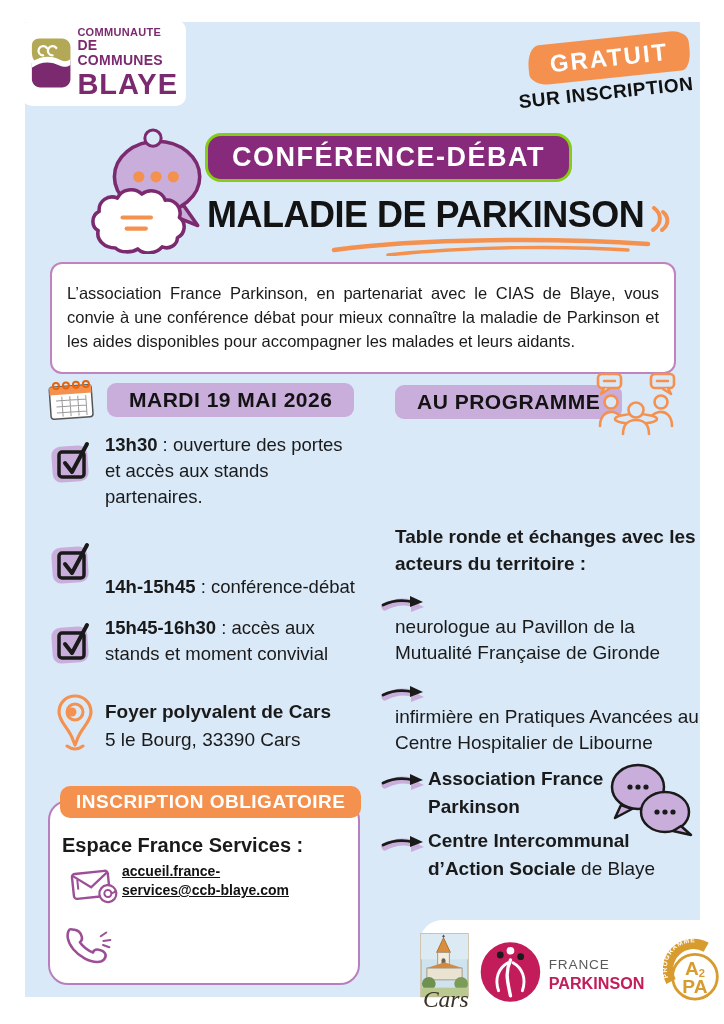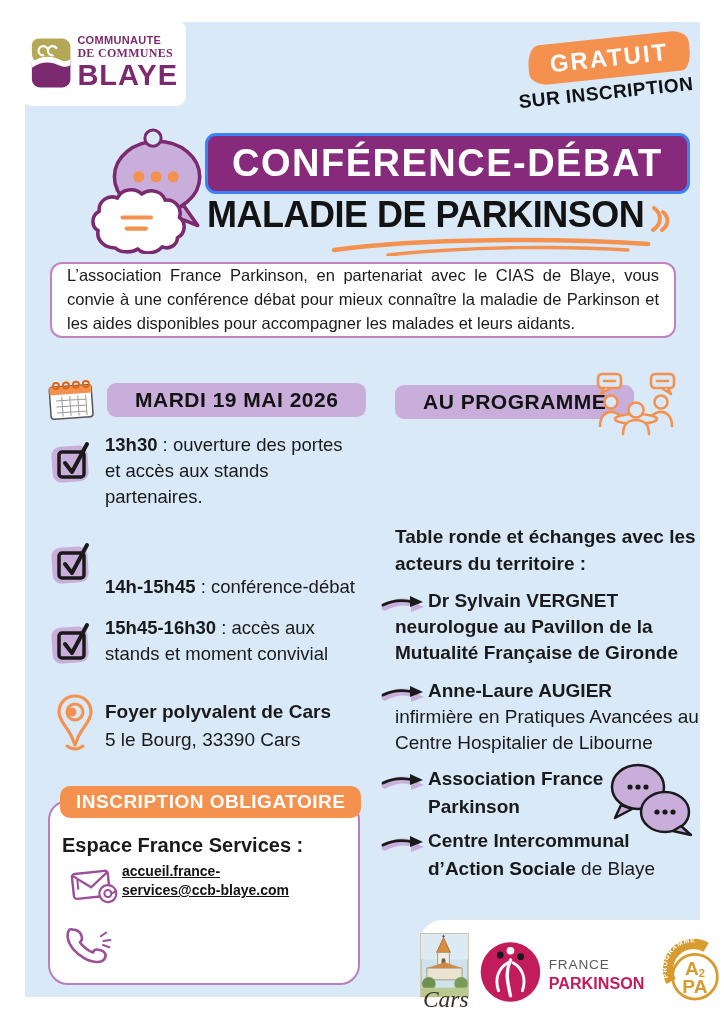--- a/index.html
+++ b/index.html
@@ -5,38 +5,38 @@
   html,body{margin:0;padding:0;}
   body{width:724px;height:1024px;font-family:"Liberation Sans",sans-serif;background:#ffffff;}
   .poster{position:relative;width:724px;height:1024px;background:#ffffff;overflow:hidden;}
   .abs{position:absolute;}
   .blue-bg{left:25px;top:22px;width:675px;height:975px;background:#d9e9f8;}
 
   
   .org-box{left:22px;top:20px;width:164px;height:86px;background:#ffffff;border-radius:10px;display:flex;align-items:center;gap:6px;padding:6px 8px;box-sizing:border-box;}
   .org-text{line-height:1.05;color:#7c2a6f;}
   .org-l1{font-size:11px;font-weight:bold;letter-spacing:.3px;}
-  .org-l2{font-size:12px;font-weight:bold;letter-spacing:.3px;font-family:Liberation Serif, serif;}
+  .org-l2{font-size:14px;font-weight:bold;letter-spacing:.3px;}
   .org-name{font-size:29px;font-weight:700;letter-spacing:1px;margin-top:1px;}
   .gratuit{left:528px;top:38px;width:162px;height:40px;background:#f5914f;transform:rotate(-6deg);
     border-radius:12px 18px 10px 20px / 22px 12px 20px 12px;display:flex;align-items:center;justify-content:center;
     color:#ffffff;font-size:24px;font-weight:bold;letter-spacing:2px;}
   .sur-inscription{left:506px;top:82px;width:200px;transform:rotate(-6deg);color:#111;font-size:19px;font-weight:bold;letter-spacing:.5px;text-align:center;}
 
   
-  .conf-banner{left:205px;top:133px;background:#872a7c;color:#fff;border:3px solid #3b82f6;border-radius:11px;
-    padding:6px 24px;font-size:38px;font-weight:bold;letter-spacing:1.5px;}
+  .conf-banner{left:205px;top:133px;background:#872a7c;color:#fff;border:3px solid #84cc16;border-radius:16px;
+    padding:6px 24px;font-size:27px;font-weight:bold;letter-spacing:1.5px;}
   .main-title{left:207px;top:194px;font-size:36px;font-weight:bold;color:#131313;letter-spacing:-.5px;}
 
   
   .intro-box{left:50px;top:262px;width:626px;box-sizing:border-box;background:#ffffff;border:2px solid #c183bd;border-radius:12px;
-    padding:0 15px;font-size:16.5px;line-height:1.45;color:#1a1a1a;text-align:justify;}
-
-  
-  .lav-banner{background:#c9aedb;border-radius:9px;padding:5px 28px;font-size:21px;font-weight:bold;color:#131313;letter-spacing:.5px;}
+    padding:18px 15px;font-size:16.5px;line-height:1.45;color:#1a1a1a;text-align:justify;}
+
+  
+  .lav-banner{background:#c9aedb;border-radius:9px;padding:5px 22px;font-size:21px;font-weight:bold;color:#131313;letter-spacing:.5px;}
   .date-banner{left:107px;top:383px;}
   .prog-banner{left:395px;top:385px;}
 
   
   .sched-text{font-size:18.5px;line-height:1.4;color:#1a1a1a;margin:0;}
   .venue-name{font-size:19px;font-weight:bold;color:#1a1a1a;}
   .venue-addr{font-size:19px;color:#1a1a1a;}
 
   
   .reg-box{left:48px;top:800px;width:312px;height:185px;background:#ffffff;border:2.5px solid #b87fc0;border-radius:20px;box-sizing:border-box;}
@@ -196,30 +196,28 @@
 
 
   <p class="abs prog-text" style="left:395px;top:524px;width:302px;font-weight:bold;">Table ronde et échanges avec les acteurs du territoire :</p>
 
   <svg class="abs" style="left:381px;top:590px;" width="44" height="26" viewBox="0 0 44 26">
     <path d="M4 17 C15 11 25 11 34 14" stroke="#c9aedb" stroke-width="7" fill="none" stroke-linecap="round"></path>
     <path d="M30 8 L43 14 L30 19 Z" fill="#c9aedb" transform="translate(0,3)"></path>
     <path d="M2 15 C14 9 24 10 32 12" stroke="#1a1a1a" stroke-width="2.8" fill="none" stroke-linecap="round"></path>
     <path d="M29 6 L42 12 L29 17 Z" fill="#1a1a1a"></path>
   </svg>
-  <div class="abs speaker-name" style="left:428px;top:587px;">Dr Sylvain VERGNET</div>
-  <div class="abs speaker-detail" style="left:395px;top:614px;width:306px;font-weight:bold;">neurologue au Pavillon de la Mutualité Française de Gironde</div>
+  <div class="abs speaker-detail" style="left:395px;top:614px;width:306px;">neurologue au Pavillon de la Mutualité Française de Gironde</div>
 
   <svg class="abs" style="left:381px;top:680px;" width="44" height="26" viewBox="0 0 44 26">
     <path d="M4 17 C15 11 25 11 34 14" stroke="#c9aedb" stroke-width="7" fill="none" stroke-linecap="round"></path>
     <path d="M30 8 L43 14 L30 19 Z" fill="#c9aedb" transform="translate(0,3)"></path>
     <path d="M2 15 C14 9 24 10 32 12" stroke="#1a1a1a" stroke-width="2.8" fill="none" stroke-linecap="round"></path>
     <path d="M29 6 L42 12 L29 17 Z" fill="#1a1a1a"></path>
   </svg>
-  <div class="abs speaker-name" style="left:428px;top:677px;">Anne-Laure AUGIER</div>
   <div class="abs speaker-detail" style="left:395px;top:704px;width:310px;">infirmière en Pratiques Avancées au Centre Hospitalier de Libourne</div>
 
   <svg class="abs" style="left:381px;top:768px;" width="44" height="26" viewBox="0 0 44 26">
     <path d="M4 17 C15 11 25 11 34 14" stroke="#c9aedb" stroke-width="7" fill="none" stroke-linecap="round"></path>
     <path d="M30 8 L43 14 L30 19 Z" fill="#c9aedb" transform="translate(0,3)"></path>
     <path d="M2 15 C14 9 24 10 32 12" stroke="#1a1a1a" stroke-width="2.8" fill="none" stroke-linecap="round"></path>
     <path d="M29 6 L42 12 L29 17 Z" fill="#1a1a1a"></path>
   </svg>
   <div class="abs speaker-name" style="left:428px;top:765px;width:196px;">Association France Parkinson</div>
   <svg class="abs" style="left:606px;top:760px;" width="88" height="78" viewBox="0 0 86 78">

